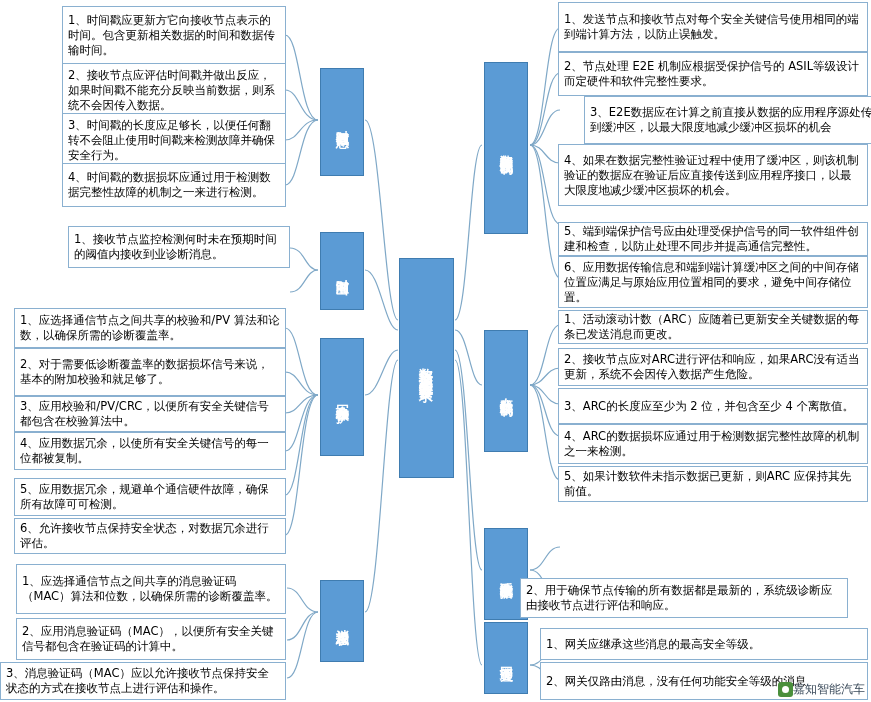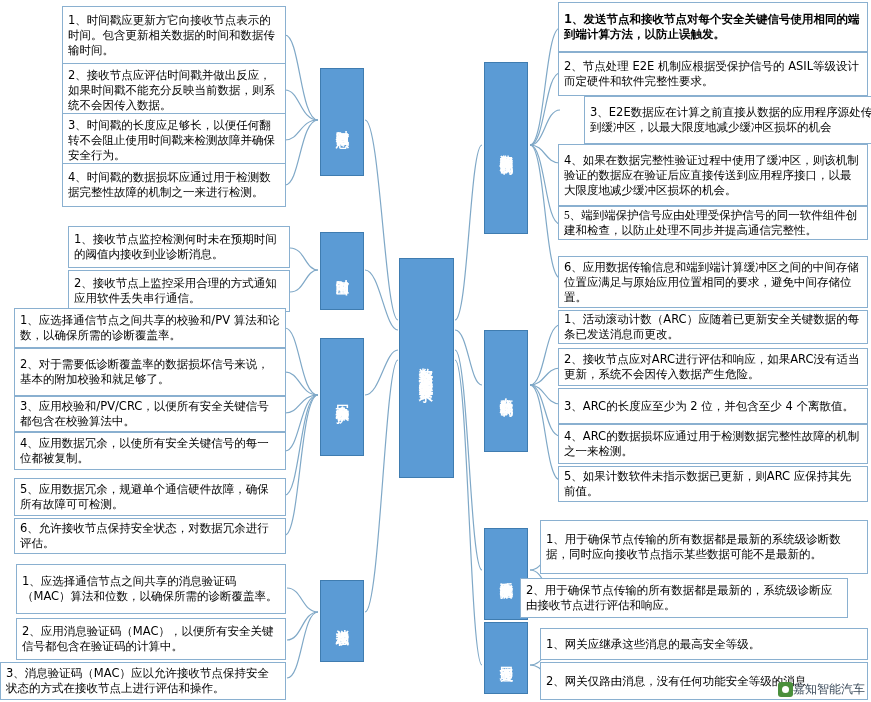--- a/index.html
+++ b/index.html
@@ -135,23 +135,20 @@
   <div class="node leaf-left" style="left:62px;top:113px;width:224px;height:54px;">
     <span class="txt">3、时间戳的长度应足够长，以便任何翻转不会阻止使用时间戳来检测故障并确保安全行为。</span>
   </div>
   <div class="node leaf-left" style="left:62px;top:163px;width:224px;height:44px;">
     <span class="txt">4、时间戳的数据损坏应通过用于检测数据完整性故障的机制之一来进行检测。</span>
   </div>
 
   <div class="node leaf-left" style="left:68px;top:226px;width:222px;height:42px;">
     <span class="txt">1、接收节点监控检测何时未在预期时间的阈值内接收到业诊断消息。</span>
   </div>
-  <div class="node leaf-left" style="left:68px;top:270px;width:222px;height:42px;">
-    <span class="txt">2、接收节点上监控采用合理的方式通知应用软件丢失串行通信。</span>
-  </div>
 
   <div class="node leaf-left" style="left:14px;top:308px;width:272px;height:40px;">
     <span class="txt">1、应选择通信节点之间共享的校验和/PV 算法和论数，以确保所需的诊断覆盖率。</span>
   </div>
   <div class="node leaf-left" style="left:14px;top:348px;width:272px;height:48px;">
     <span class="txt">2、对于需要低诊断覆盖率的数据损坏信号来说，基本的附加校验和就足够了。</span>
   </div>
   <div class="node leaf-left" style="left:14px;top:396px;width:272px;height:36px;">
     <span class="txt">3、应用校验和/PV/CRC，以便所有安全关键信号都包含在校验算法中。</span>
   </div>
@@ -168,33 +165,33 @@
   <div class="node leaf-left" style="left:16px;top:564px;width:270px;height:50px;">
     <span class="txt">1、应选择通信节点之间共享的消息验证码（MAC）算法和位数，以确保所需的诊断覆盖率。</span>
   </div>
   <div class="node leaf-left" style="left:16px;top:618px;width:270px;height:42px;">
     <span class="txt">2、应用消息验证码（MAC），以便所有安全关键信号都包含在验证码的计算中。</span>
   </div>
   <div class="node leaf-left" style="left:0px;top:662px;width:286px;height:38px;">
     <span class="txt">3、消息验证码（MAC）应以允许接收节点保持安全状态的方式在接收节点上进行评估和操作。</span>
   </div>
 
-  <div class="node leaf-right" style="left:558px;top:2px;width:310px;height:50px;font-weight:bold;">
+  <div class="node leaf-right" style="left:558px;top:2px;width:310px;height:50px;">
     <span class="txt">1、发送节点和接收节点对每个安全关键信号使用相同的端到端计算方法，以防止误触发。</span>
   </div>
   <div class="node leaf-right" style="left:558px;top:52px;width:310px;height:44px;">
     <span class="txt">2、节点处理 E2E 机制应根据受保护信号的 ASIL等级设计而定硬件和软件完整性要求。</span>
   </div>
   <div class="node leaf-right" style="left:558px;top:96px;width:310px;height:48px;margin-left:26px;">
     <span class="txt">3、E2E数据应在计算之前直接从数据的应用程序源处传递到缓冲区，以最大限度地减少缓冲区损坏的机会</span>
   </div>
   <div class="node leaf-right" style="left:558px;top:144px;width:310px;height:62px;">
     <span class="txt">4、如果在数据完整性验证过程中使用了缓冲区，则该机制验证的数据应在验证后应直接传送到应用程序接口，以最大限度地减少缓冲区损坏的机会。</span>
   </div>
-  <div class="node leaf-right" style="left:558px;top:206px;width:310px;height:34px;font-family:Liberation Serif, serif;">
+  <div class="node leaf-right" style="left:558px;top:222px;width:310px;height:34px;">
     <span class="txt">5、端到端保护信号应由处理受保护信号的同一软件组件创建和检查，以防止处理不同步并提高通信完整性。</span>
   </div>
   <div class="node leaf-right" style="left:558px;top:256px;width:310px;height:52px;">
     <span class="txt">6、应用数据传输信息和端到端计算缓冲区之间的中间存储位置应满足与原始应用位置相同的要求，避免中间存储位置。</span>
   </div>
 
   <div class="node leaf-right" style="left:558px;top:310px;width:310px;height:34px;">
     <span class="txt">1、活动滚动计数（ARC）应随着已更新安全关键数据的每条已发送消息而更改。</span>
   </div>
   <div class="node leaf-right" style="left:558px;top:348px;width:310px;height:38px;">
@@ -203,23 +200,20 @@
   <div class="node leaf-right" style="left:558px;top:388px;width:310px;height:36px;">
     <span class="txt">3、ARC的长度应至少为 2 位，并包含至少 4 个离散值。</span>
   </div>
   <div class="node leaf-right" style="left:558px;top:424px;width:310px;height:40px;">
     <span class="txt">4、ARC的数据损坏应通过用于检测数据完整性故障的机制之一来检测。</span>
   </div>
   <div class="node leaf-right" style="left:558px;top:466px;width:310px;height:36px;">
     <span class="txt">5、如果计数软件未指示数据已更新，则ARC 应保持其先前值。</span>
   </div>
 
-  <div class="node leaf-right" style="left:540px;top:520px;width:328px;height:54px;">
-    <span class="txt">1、用于确保节点传输的所有数据都是最新的系统级诊断数据，同时应向接收节点指示某些数据可能不是最新的。</span>
-  </div>
   <div class="node leaf-right" style="left:520px;top:578px;width:328px;height:40px;">
     <span class="txt">2、用于确保节点传输的所有数据都是最新的，系统级诊断应由接收节点进行评估和响应。</span>
   </div>
 
   <div class="node leaf-right" style="left:540px;top:628px;width:328px;height:32px;">
     <span class="txt">1、网关应继承这些消息的最高安全等级。</span>
   </div>
   <div class="node leaf-right" style="left:540px;top:662px;width:328px;height:38px;">
     <span class="txt">2、网关仅路由消息，没有任何功能安全等级的消息</span>
   </div>

